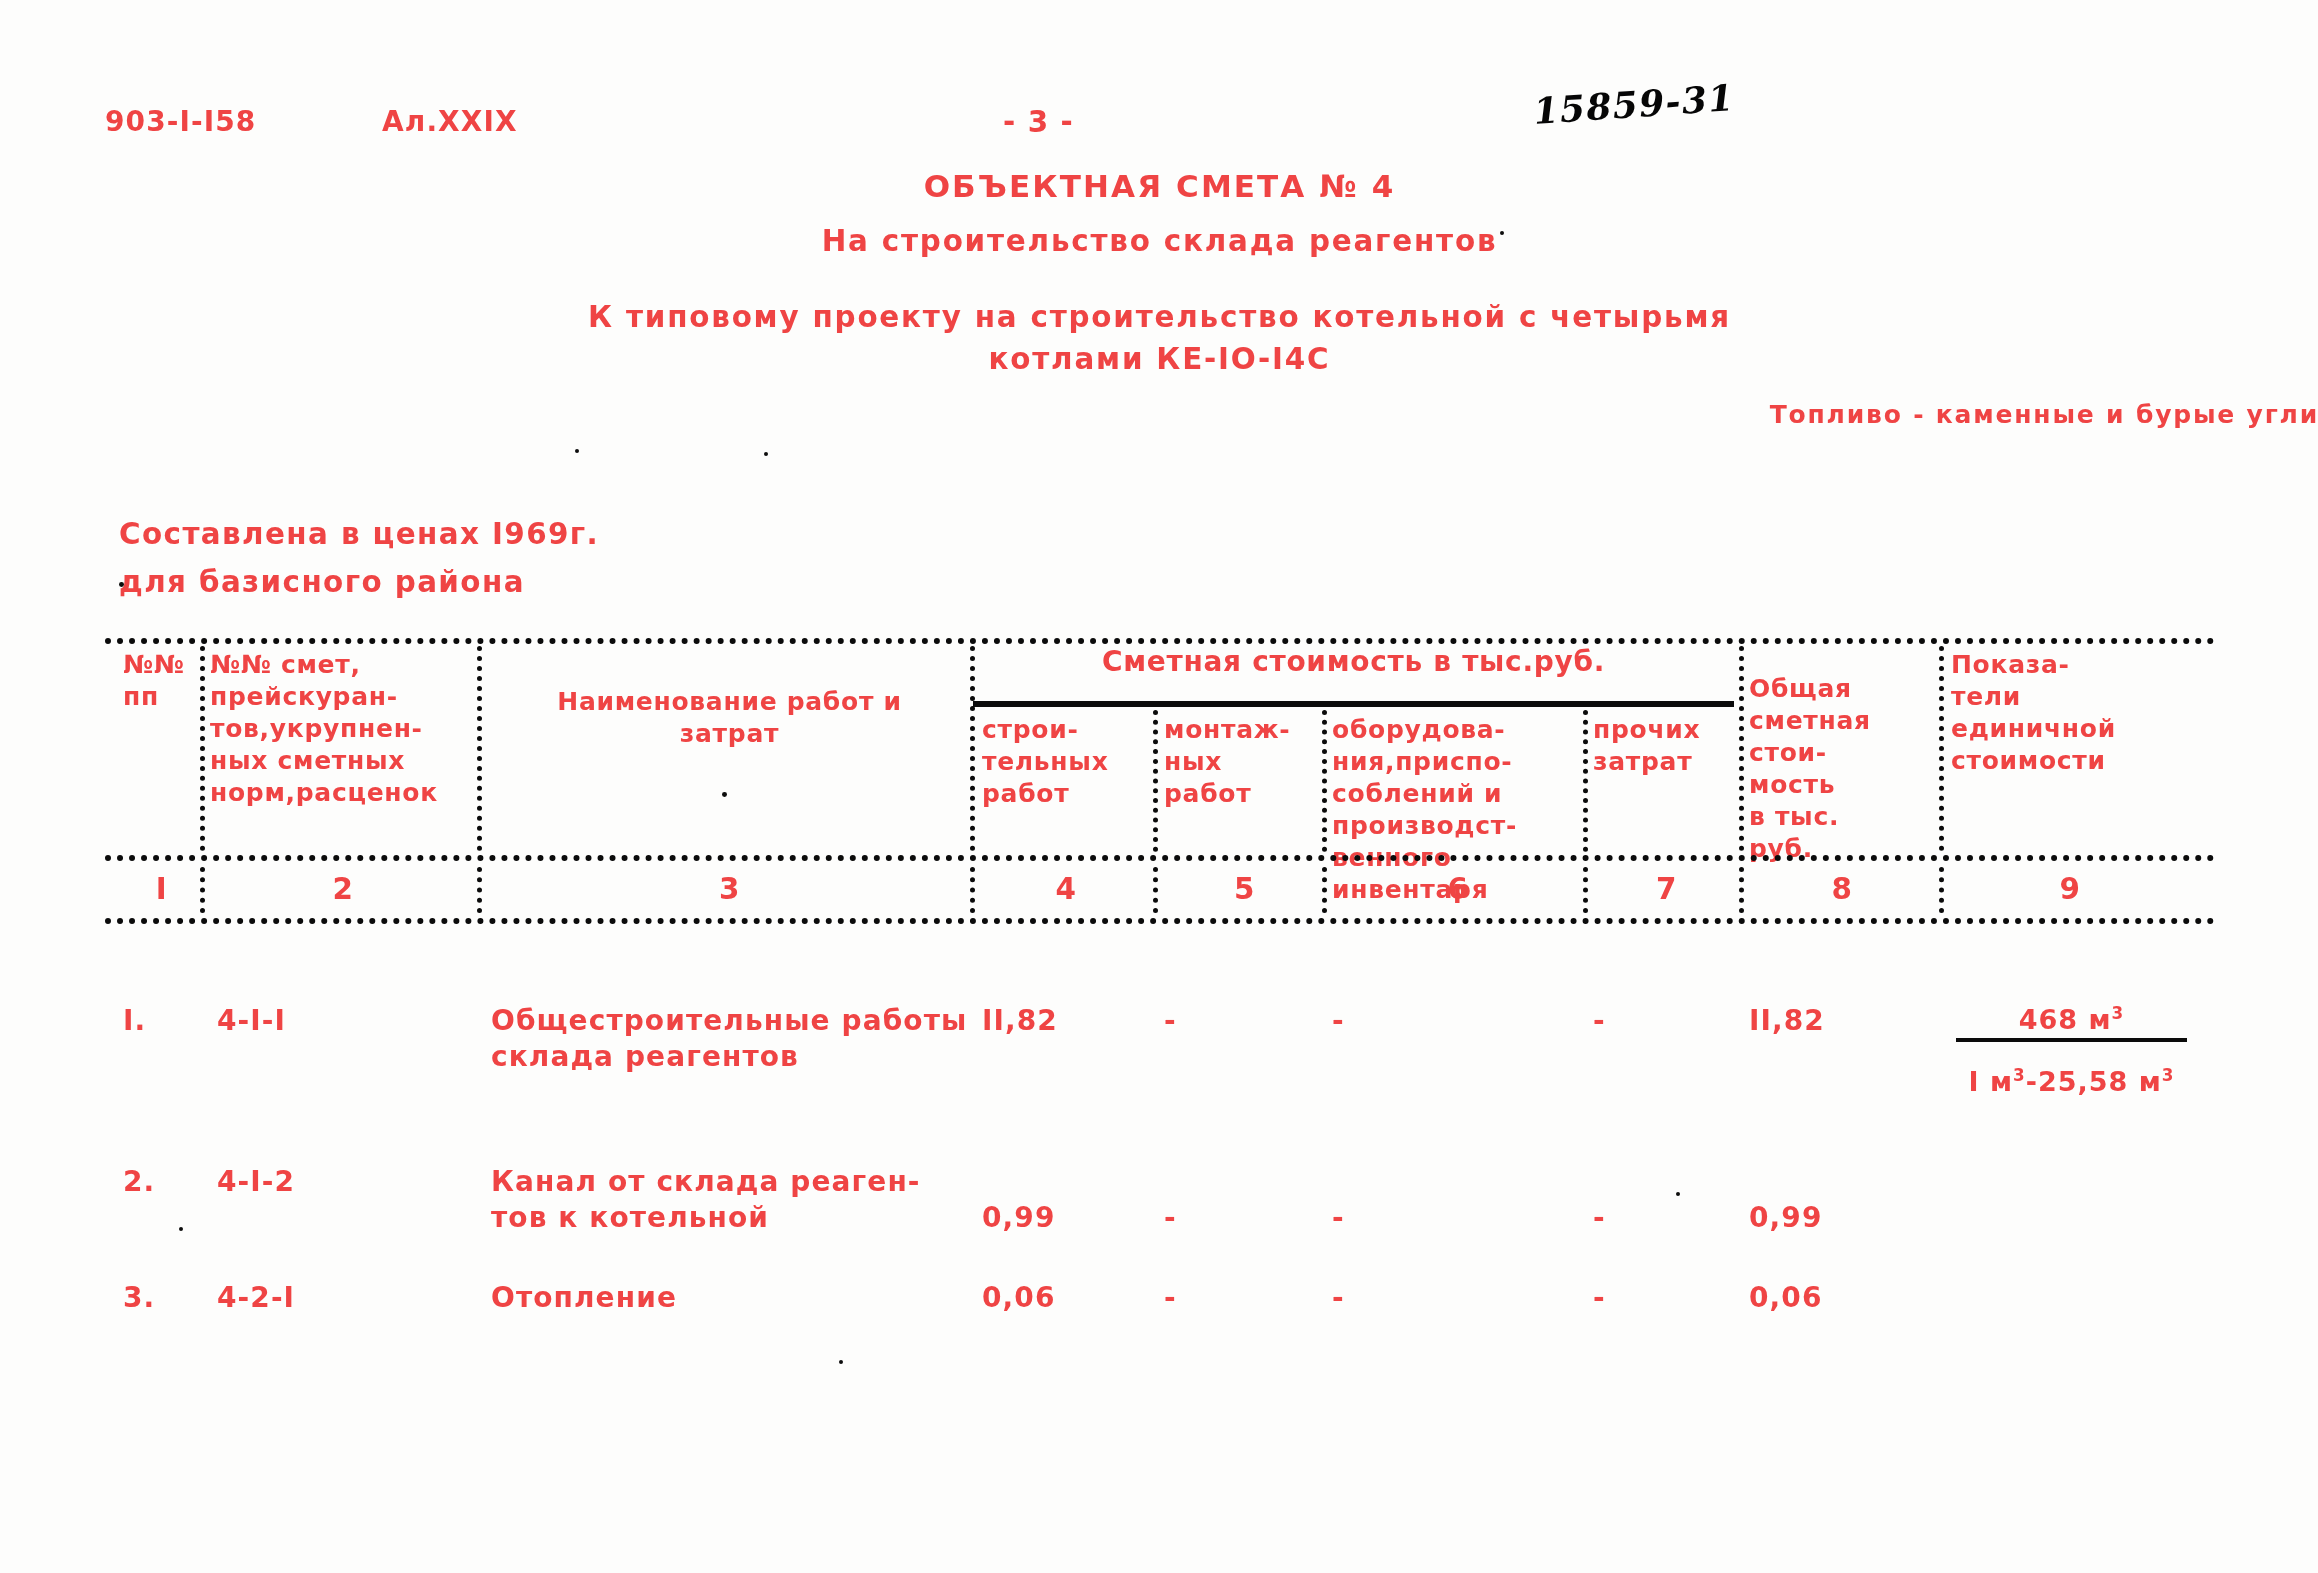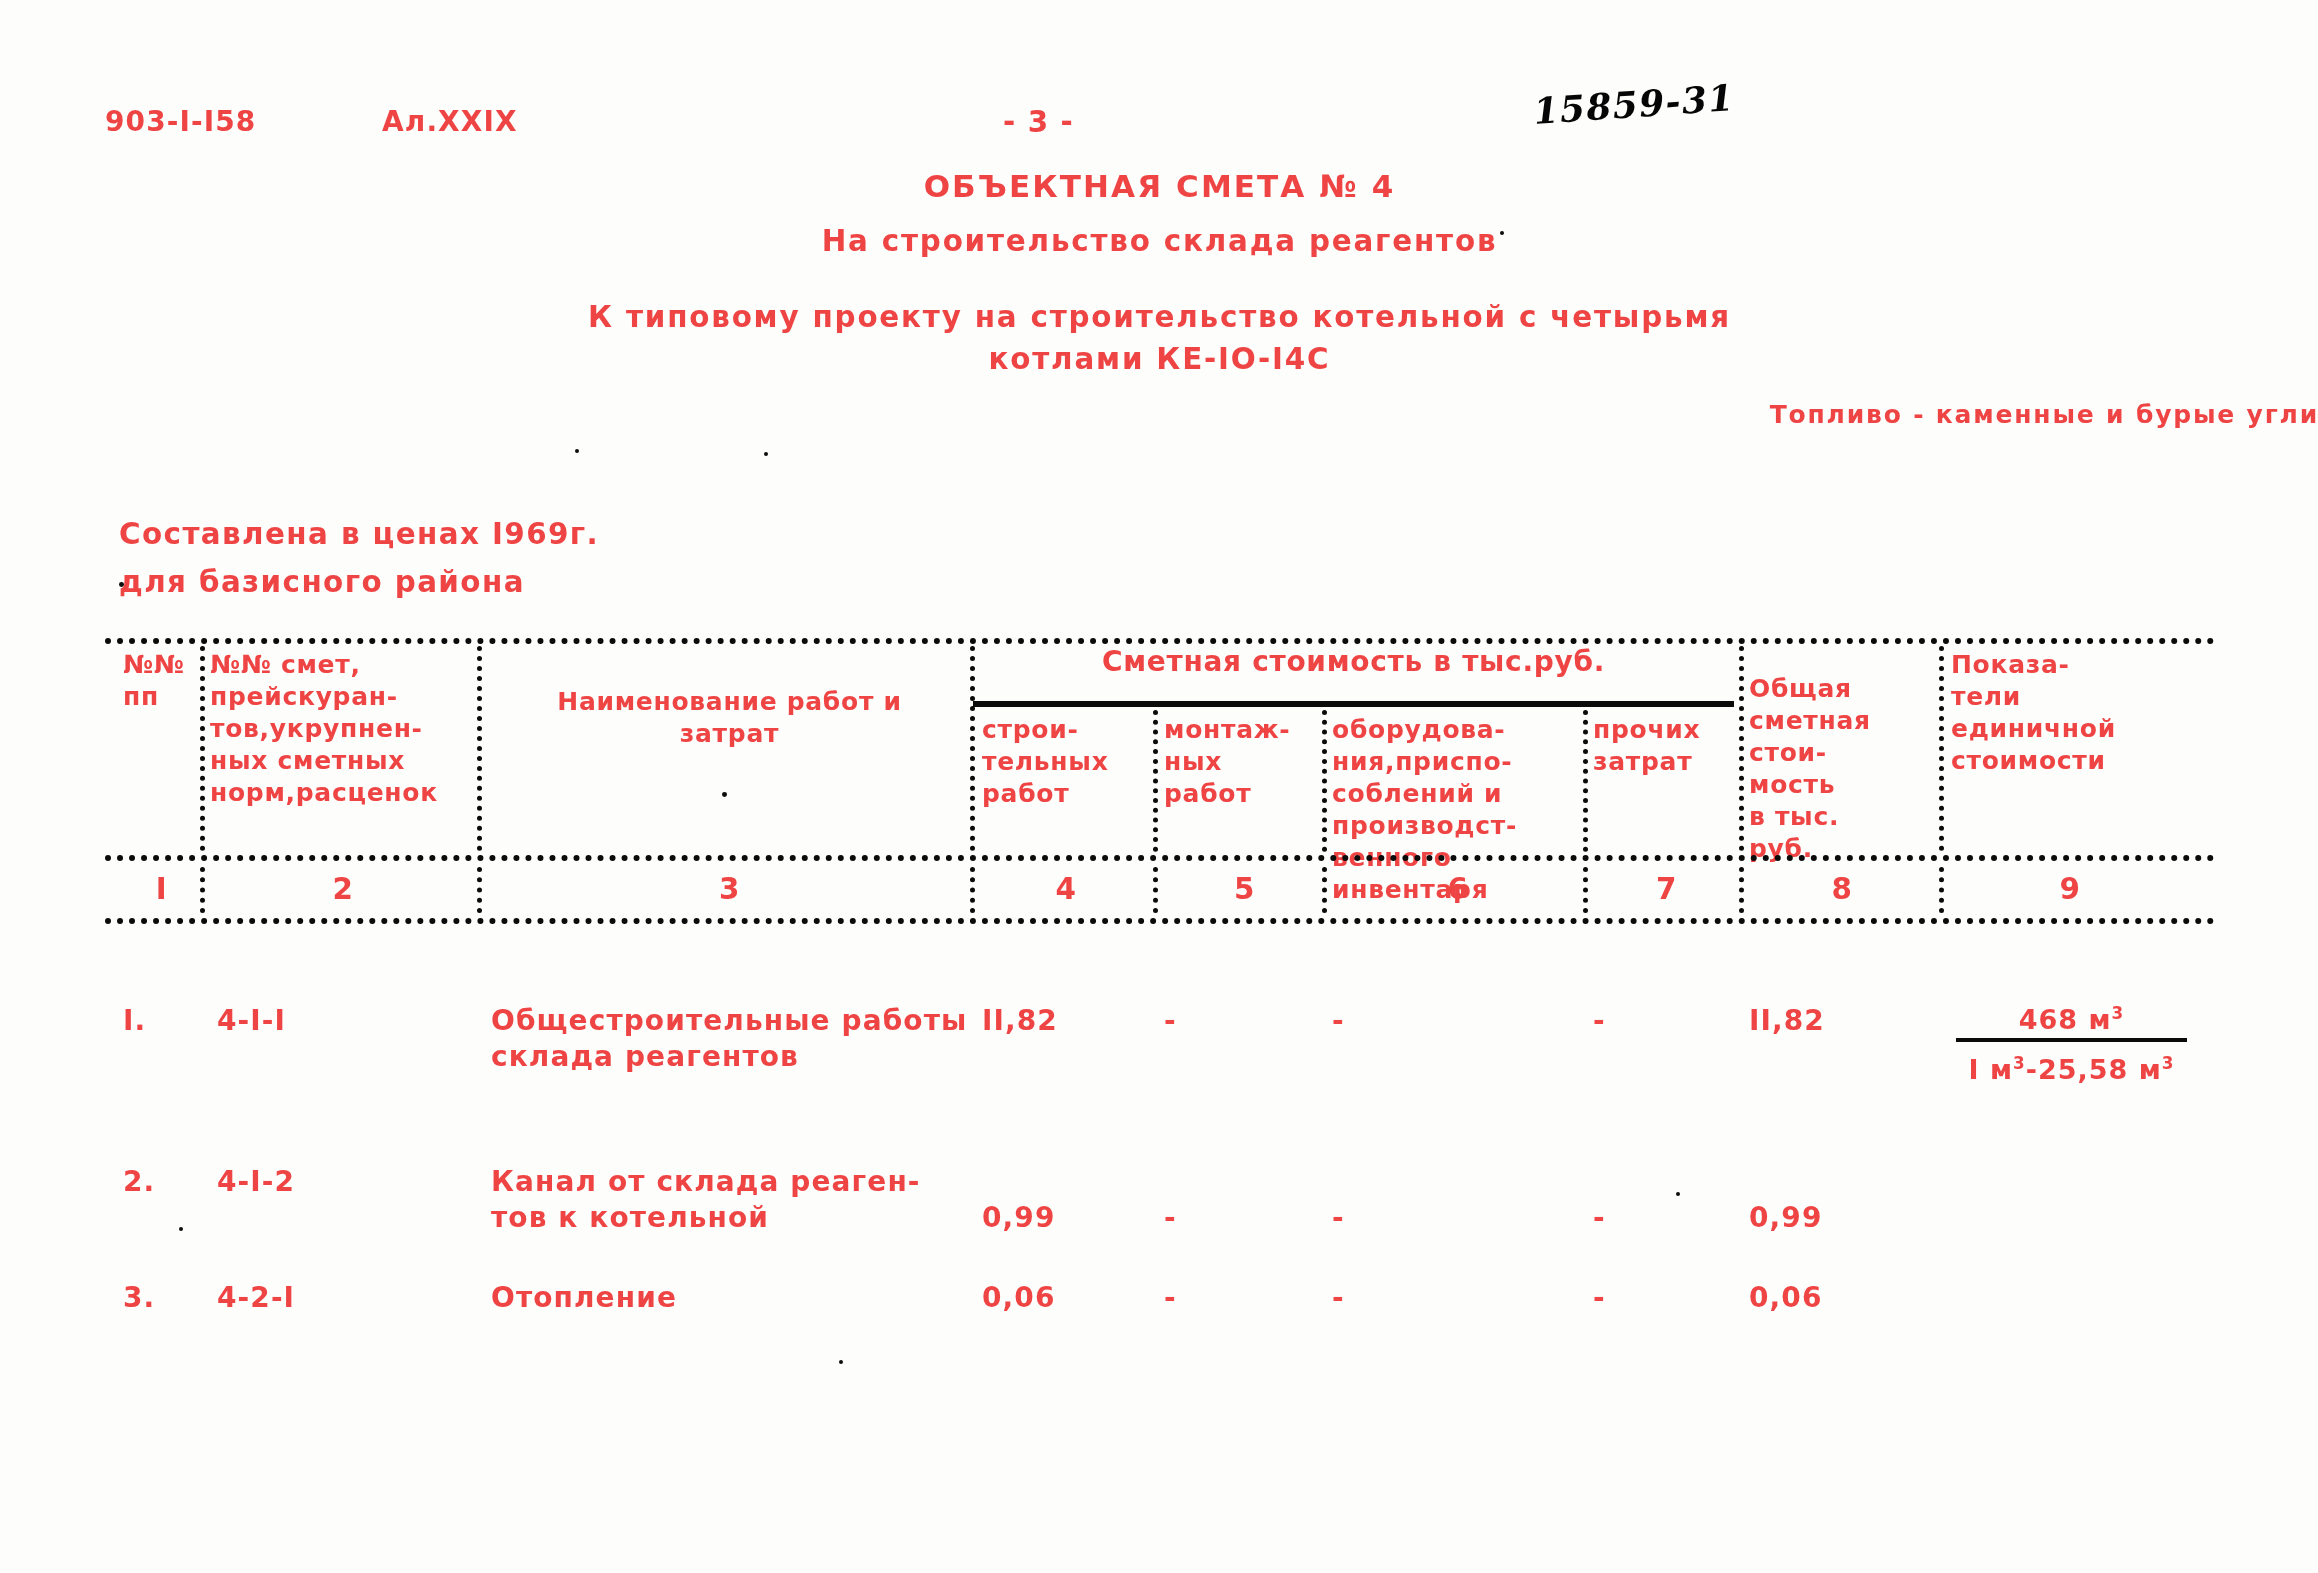--- a/index.html
+++ b/index.html
@@ -105,21 +105,21 @@
 
   
   .frac {
     position: absolute;
     font-size: 27px;
     letter-spacing: 1px;
     text-align: center;
     line-height: 35px;
   }
   .frac .top { display: block; border-bottom: 4.9px solid #0b0b0b; padding: 0 5.6px 1.4px 5.6px; }
-  .frac .bot { display: block; padding-top: 4px; white-space: pre; }
+  .frac .bot { display: block; padding-top: 16px; white-space: pre; }
   sup { font-size: 0.62em; vertical-align: super; }
 
   .speck { position: absolute; background: #0d0d0d; border-radius: 50%; }
 </style>
 </head>
 <body>
 
 <div id="page">
   <div class="doc">
 

